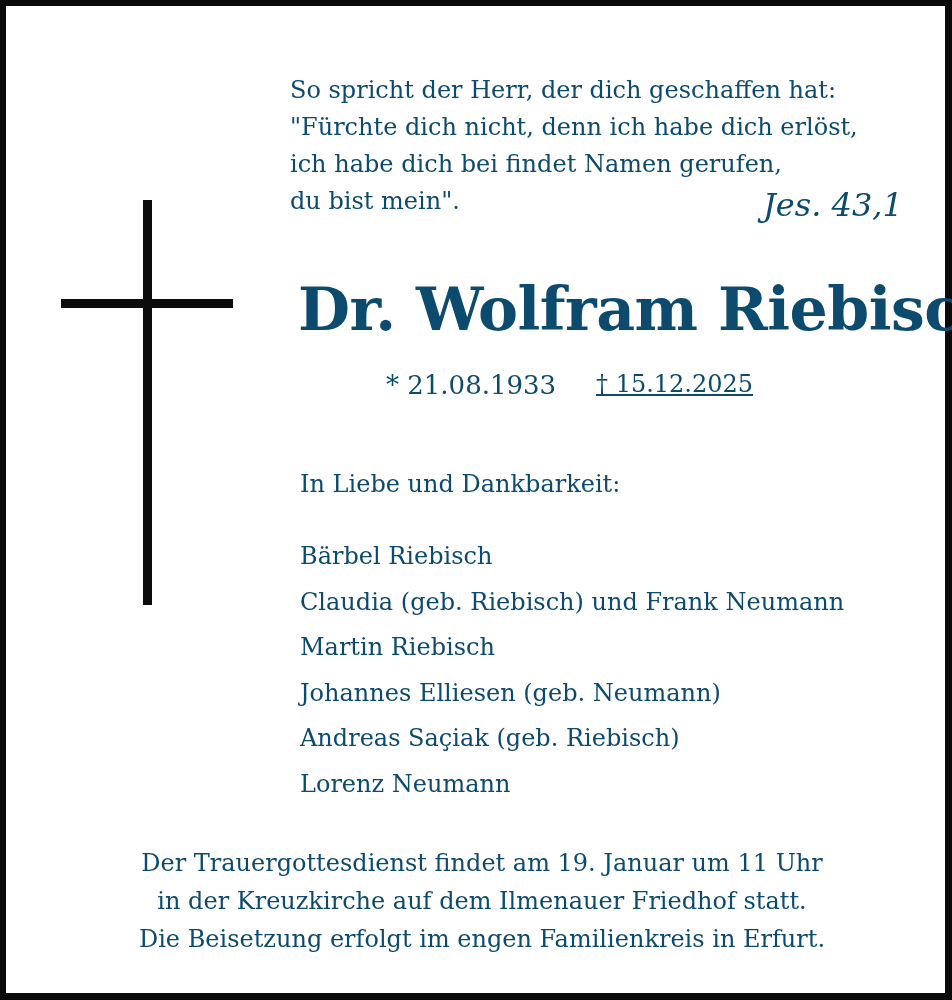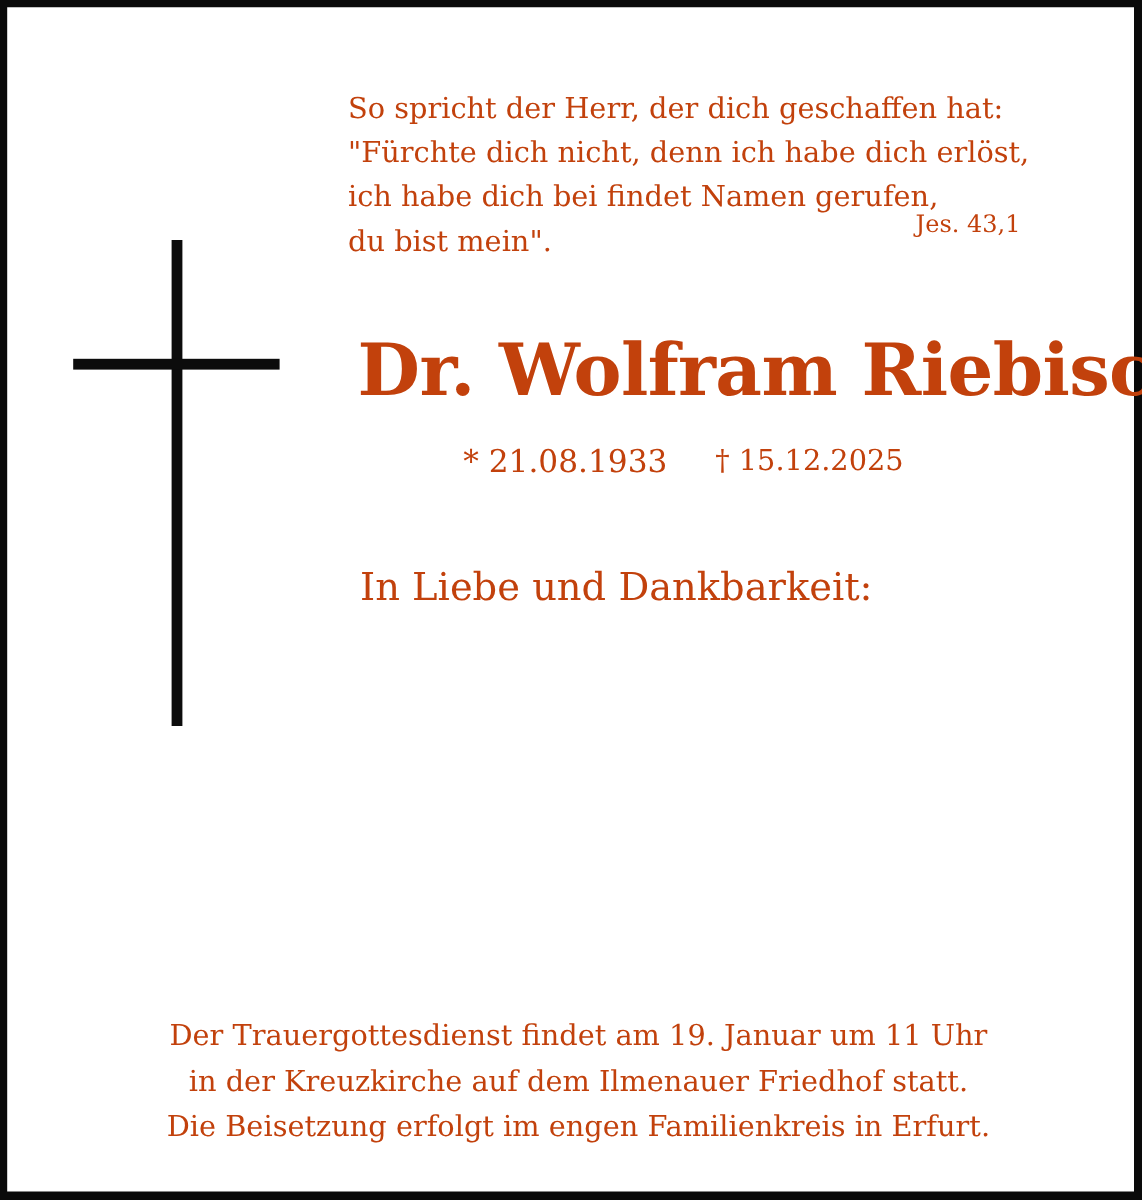--- a/index.html
+++ b/index.html
@@ -3,32 +3,32 @@
 <meta charset="utf-8">
 <style>
   html, body { margin: 0; padding: 0; background: #ffffff; }
   body { width: 952px; height: 1000px; position: relative; overflow: hidden; }
   .frame {
     position: absolute; left: 0; top: 0; width: 952px; height: 1000px;
     box-sizing: border-box; border: 6px solid #0a0a0a;
     border-right-width: 7px; border-bottom-width: 7px;
     background: #ffffff;
   }
-  .serif { font-family: "DejaVu Serif", "Liberation Serif", serif; color: #c2410c; }
+  .serif { font-family: "DejaVu Serif", "Liberation Serif", serif; color: #0c4a6e; }
   .t { position: absolute; white-space: nowrap; }
 
   .verse { left: 284px; top: 66px; font-size: 24px; line-height: 37px; }
   .verse-line { display: block; height: 37px; }
-  .ref { position: absolute; left: 757px; top: 168px; font-size: 20px; }
+  .ref { position: absolute; left: 757px; top: 180px; font-size: 32px; font-style: italic; }
 
   .name { left: 292px; top: 268px; font-size: 60px; font-weight: bold; letter-spacing: -0.5px; }
   .birth { left: 380px; top: 364px; font-size: 26px; }
-  .death { left: 590px; top: 364px; font-size: 24px; }
+  .death { left: 590px; top: 364px; font-size: 24px; text-decoration: underline; }
 
-  .intro { left: 294px; top: 464px; font-size: 32px; }
+  .intro { left: 294px; top: 464px; font-size: 24px; }
   .mourners { left: 294px; top: 528px; font-size: 24px; line-height: 45.5px; }
   .mourner { display: block; height: 45.5px; }
 
   .footer { left: 0; width: 952px; top: 838px; font-size: 24px; line-height: 38px; text-align: center; }
   .footer-line { display: block; }
 
   .cross-v { position: absolute; left: 137px; top: 194px; width: 9px; height: 405px; background: #0c0c0c; }
   .cross-h { position: absolute; left: 55px; top: 293px; width: 172px; height: 9px; background: #0c0c0c; }
 </style>
 </head>
@@ -49,20 +49,28 @@
   </div>
   <span class="serif ref">Jes. 43,1</span>
 
   <div class="t serif name">Dr. Wolfram Riebisch</div>
 
   <div class="t serif birth">* 21.08.1933</div>
   <div class="t serif death">† 15.12.2025</div>
 
   <div class="t serif intro">In Liebe und Dankbarkeit:</div>
 
+  <div class="t serif mourners">
+    <span class="mourner">Bärbel Riebisch</span>
+    <span class="mourner">Claudia (geb. Riebisch) und Frank Neumann</span>
+    <span class="mourner">Martin Riebisch</span>
+    <span class="mourner">Johannes Elliesen (geb. Neumann)</span>
+    <span class="mourner">Andreas Saçiak (geb. Riebisch)</span>
+    <span class="mourner">Lorenz Neumann</span>
+  </div>
 
   <div class="t serif footer">
     <span class="footer-line">Der Trauergottesdienst findet am 19. Januar um 11 Uhr</span>
     <span class="footer-line">in der Kreuzkirche auf dem Ilmenauer Friedhof statt.</span>
     <span class="footer-line">Die Beisetzung erfolgt im engen Familienkreis in Erfurt.</span>
   </div>
 
 </div>
 
 </body></html>

